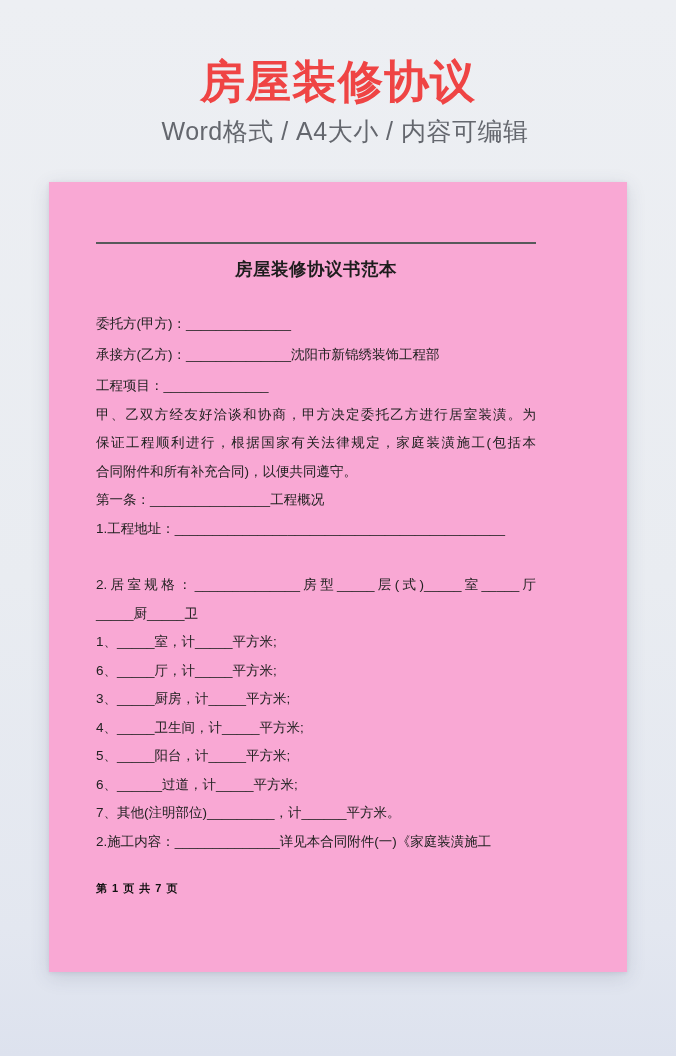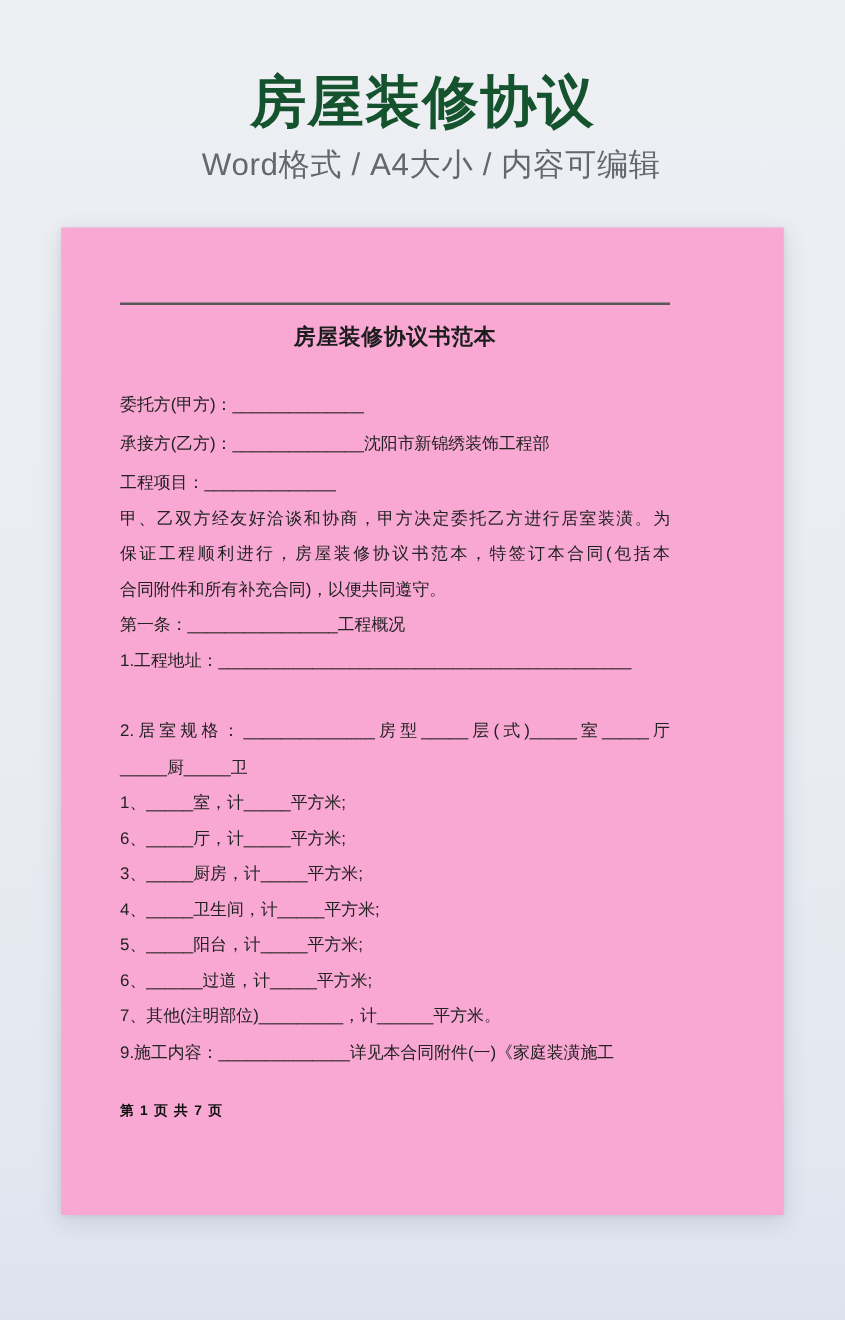--- a/index.html
+++ b/index.html
@@ -15,21 +15,21 @@
   }
   .banner {
     text-align: center;
     padding-top: 56px;
   }
   .banner-title {
     margin: 0;
     font-size: 45px;
     line-height: 1.15;
     font-weight: 800;
-    color: #14532d;
+    color: #ef4444;
     letter-spacing: 1px;
   }
   .banner-subtitle {
     margin-top: 7px;
     font-size: 25px;
     color: #64676e;
     letter-spacing: 0.5px;
     padding-left: 14px;
   }
   .page {
@@ -91,29 +91,29 @@
 </div>
 
 <div class="page">
   <hr class="top-rule">
   <h2 class="doc-title">房屋装修协议书范本</h2>
   <div class="doc-body" id="doc-body">
       <div class="doc-line field">委托方(甲方)：______________</div>
       <div class="doc-line field">承接方(乙方)：______________沈阳市新锦绣装饰工程部</div>
       <div class="doc-line field">工程项目：______________</div>
       <div class="doc-line just">甲、乙双方经友好洽谈和协商，甲方决定委托乙方进行居室装潢。为</div>
-      <div class="doc-line just">保证工程顺利进行，房屋装修协议书范本，特签订本合同(包括本</div>
+      <div class="doc-line just">保证工程顺利进行，根据国家有关法律规定，家庭装潢施工(包括本</div>
       <div class="doc-line">合同附件和所有补充合同)，以便共同遵守。</div>
       <div class="doc-line">第一条：________________工程概况</div>
       <div class="doc-line">1.工程地址：____________________________________________</div>
       <div class="doc-line gap just">2.居室规格：______________房型_____层(式)_____室_____厅</div>
       <div class="doc-line">_____厨_____卫</div>
       <div class="doc-line">1、_____室，计_____平方米;</div>
       <div class="doc-line">6、_____厅，计_____平方米;</div>
       <div class="doc-line">3、_____厨房，计_____平方米;</div>
       <div class="doc-line">4、_____卫生间，计_____平方米;</div>
       <div class="doc-line">5、_____阳台，计_____平方米;</div>
       <div class="doc-line">6、______过道，计_____平方米;</div>
       <div class="doc-line">7、其他(注明部位)_________，计______平方米。</div>
-      <div class="doc-line">9.施工内容：______________详见本合同附件(一)《家庭装潢施工</div>
+      <div class="doc-line">2.施工内容：______________详见本合同附件(一)《家庭装潢施工</div>
     </div>
   <div class="doc-footer">第 1 页 共 7 页</div>
 </div>
 
 </body></html>

